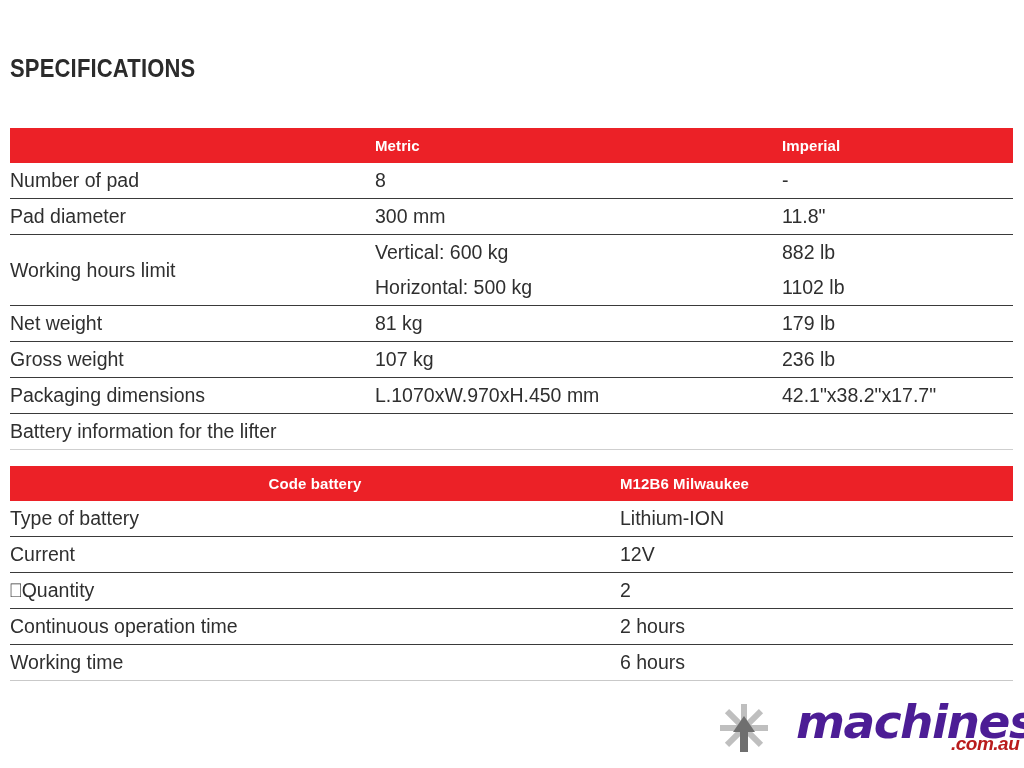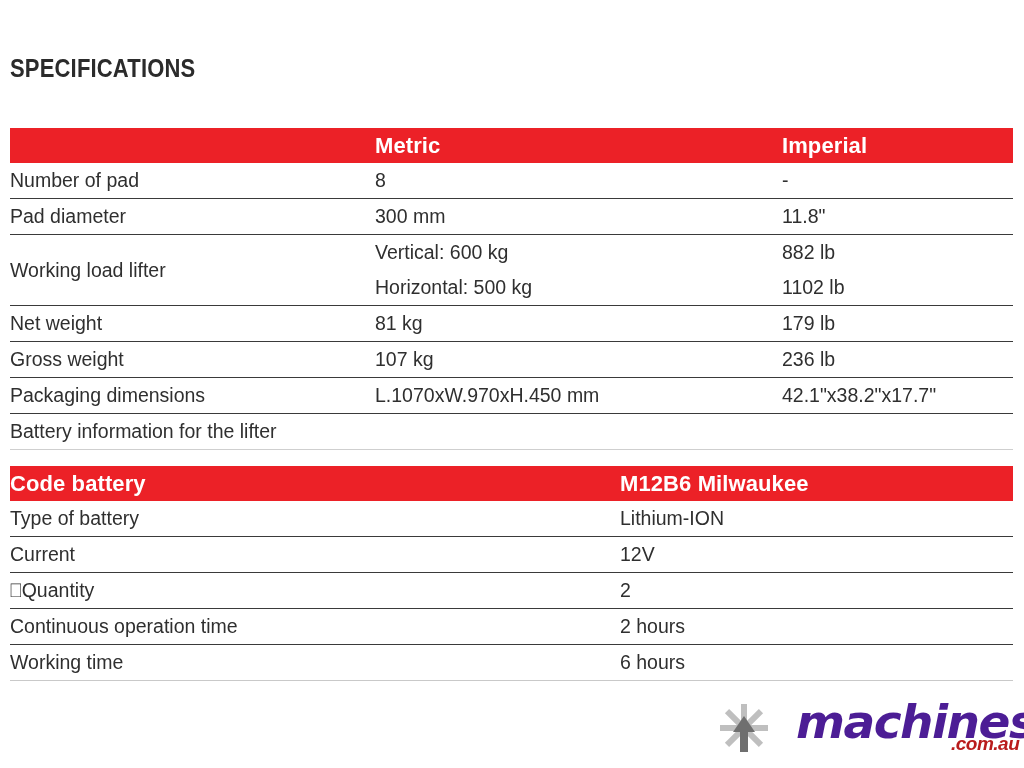--- a/index.html
+++ b/index.html
@@ -56,29 +56,29 @@
   .spec-table col.c-metric  { width: 407px; }
   .spec-table col.c-imp     { width: 231px; }
 
   .spec-table col.c-label-2 { width: 610px; }
   .spec-table col.c-value-2 { width: 393px; }
 
   .spec-table thead th {
     background: #ec2127;
     color: #ffffff;
     font-weight: bold;
-    font-size: 22px;
+    font-size: 15px;
     text-align: left;
     height: 35px;
     padding: 0;
     vertical-align: middle;
     letter-spacing: 0.1px;
   }
   .spec-table thead th.th-blank { }
-  .spec-table thead th.pad-left { padding-left: 0px; }
+  .spec-table thead th.pad-left { padding-left: 0px; text-align: center; }
 
   .spec-table tbody td {
     height: 35px;
     padding: 0;
     vertical-align: middle;
     border-bottom: 1.6px solid #3a3a3a;
     font-weight: normal;
     white-space: nowrap;
   }
   .spec-table tbody tr.row-tall td { height: 70px; }
@@ -166,21 +166,21 @@
         <td>-</td>
       </tr>
 
       <tr>
         <td>Pad diameter</td>
         <td>300 mm</td>
         <td>11.8"</td>
       </tr>
 
       <tr class="row-tall">
-        <td>Working load lifter</td>
+        <td>Working hours limit</td>
         <td>
           <span class="stack-line cell-sub">Vertical: 600 kg</span>
           <span class="stack-line cell-sub">Horizontal: 500 kg</span>
         </td>
         <td>
           <span class="stack-line cell-sub">882 lb</span>
           <span class="stack-line cell-sub">1102 lb</span>
         </td>
       </tr>
 

